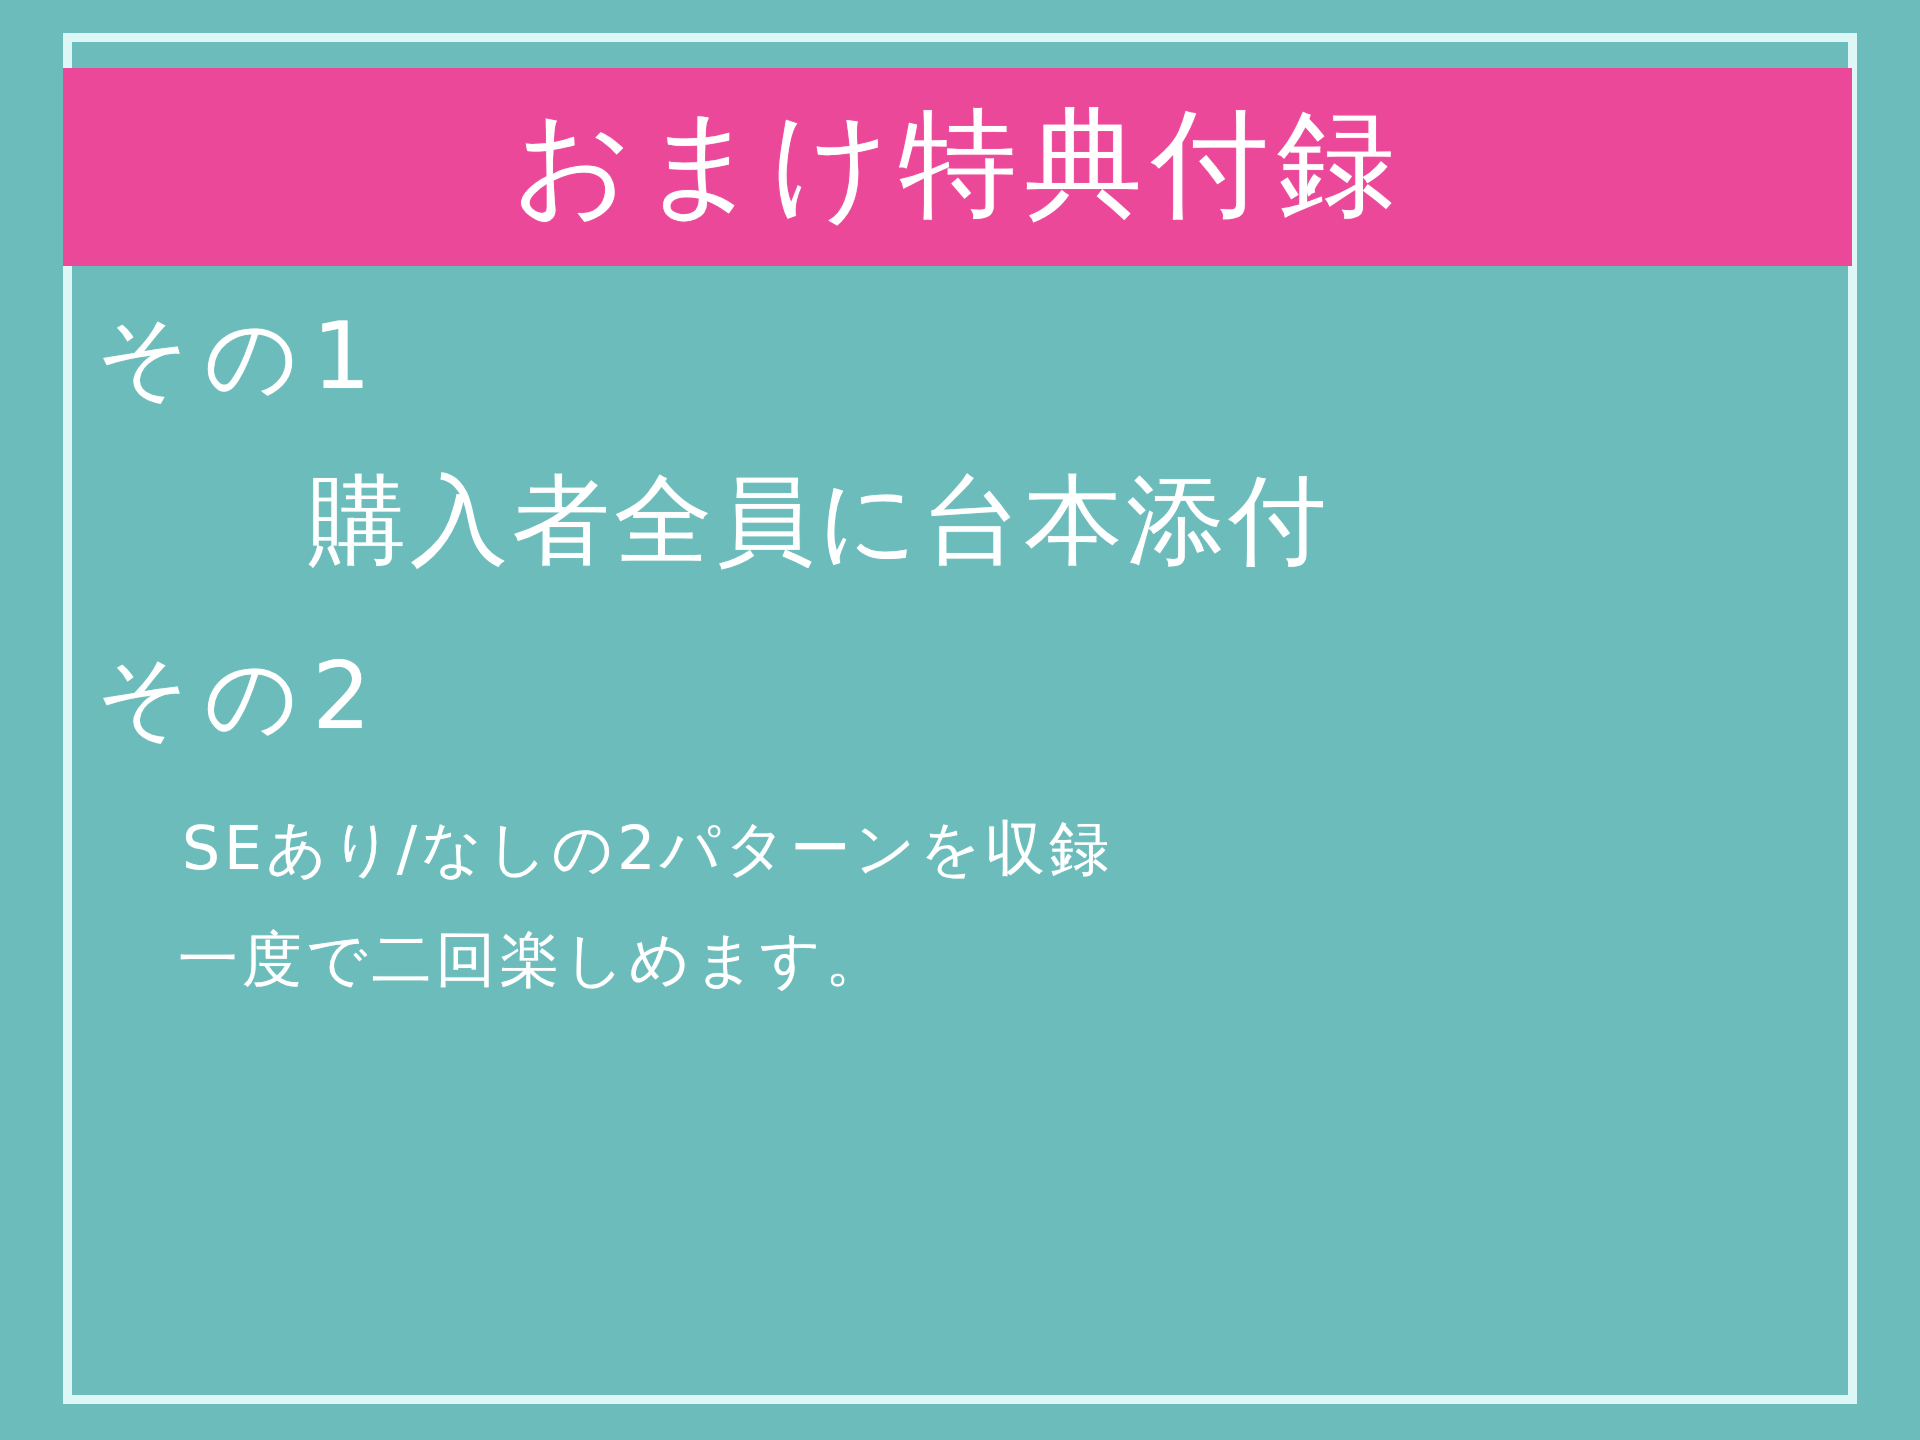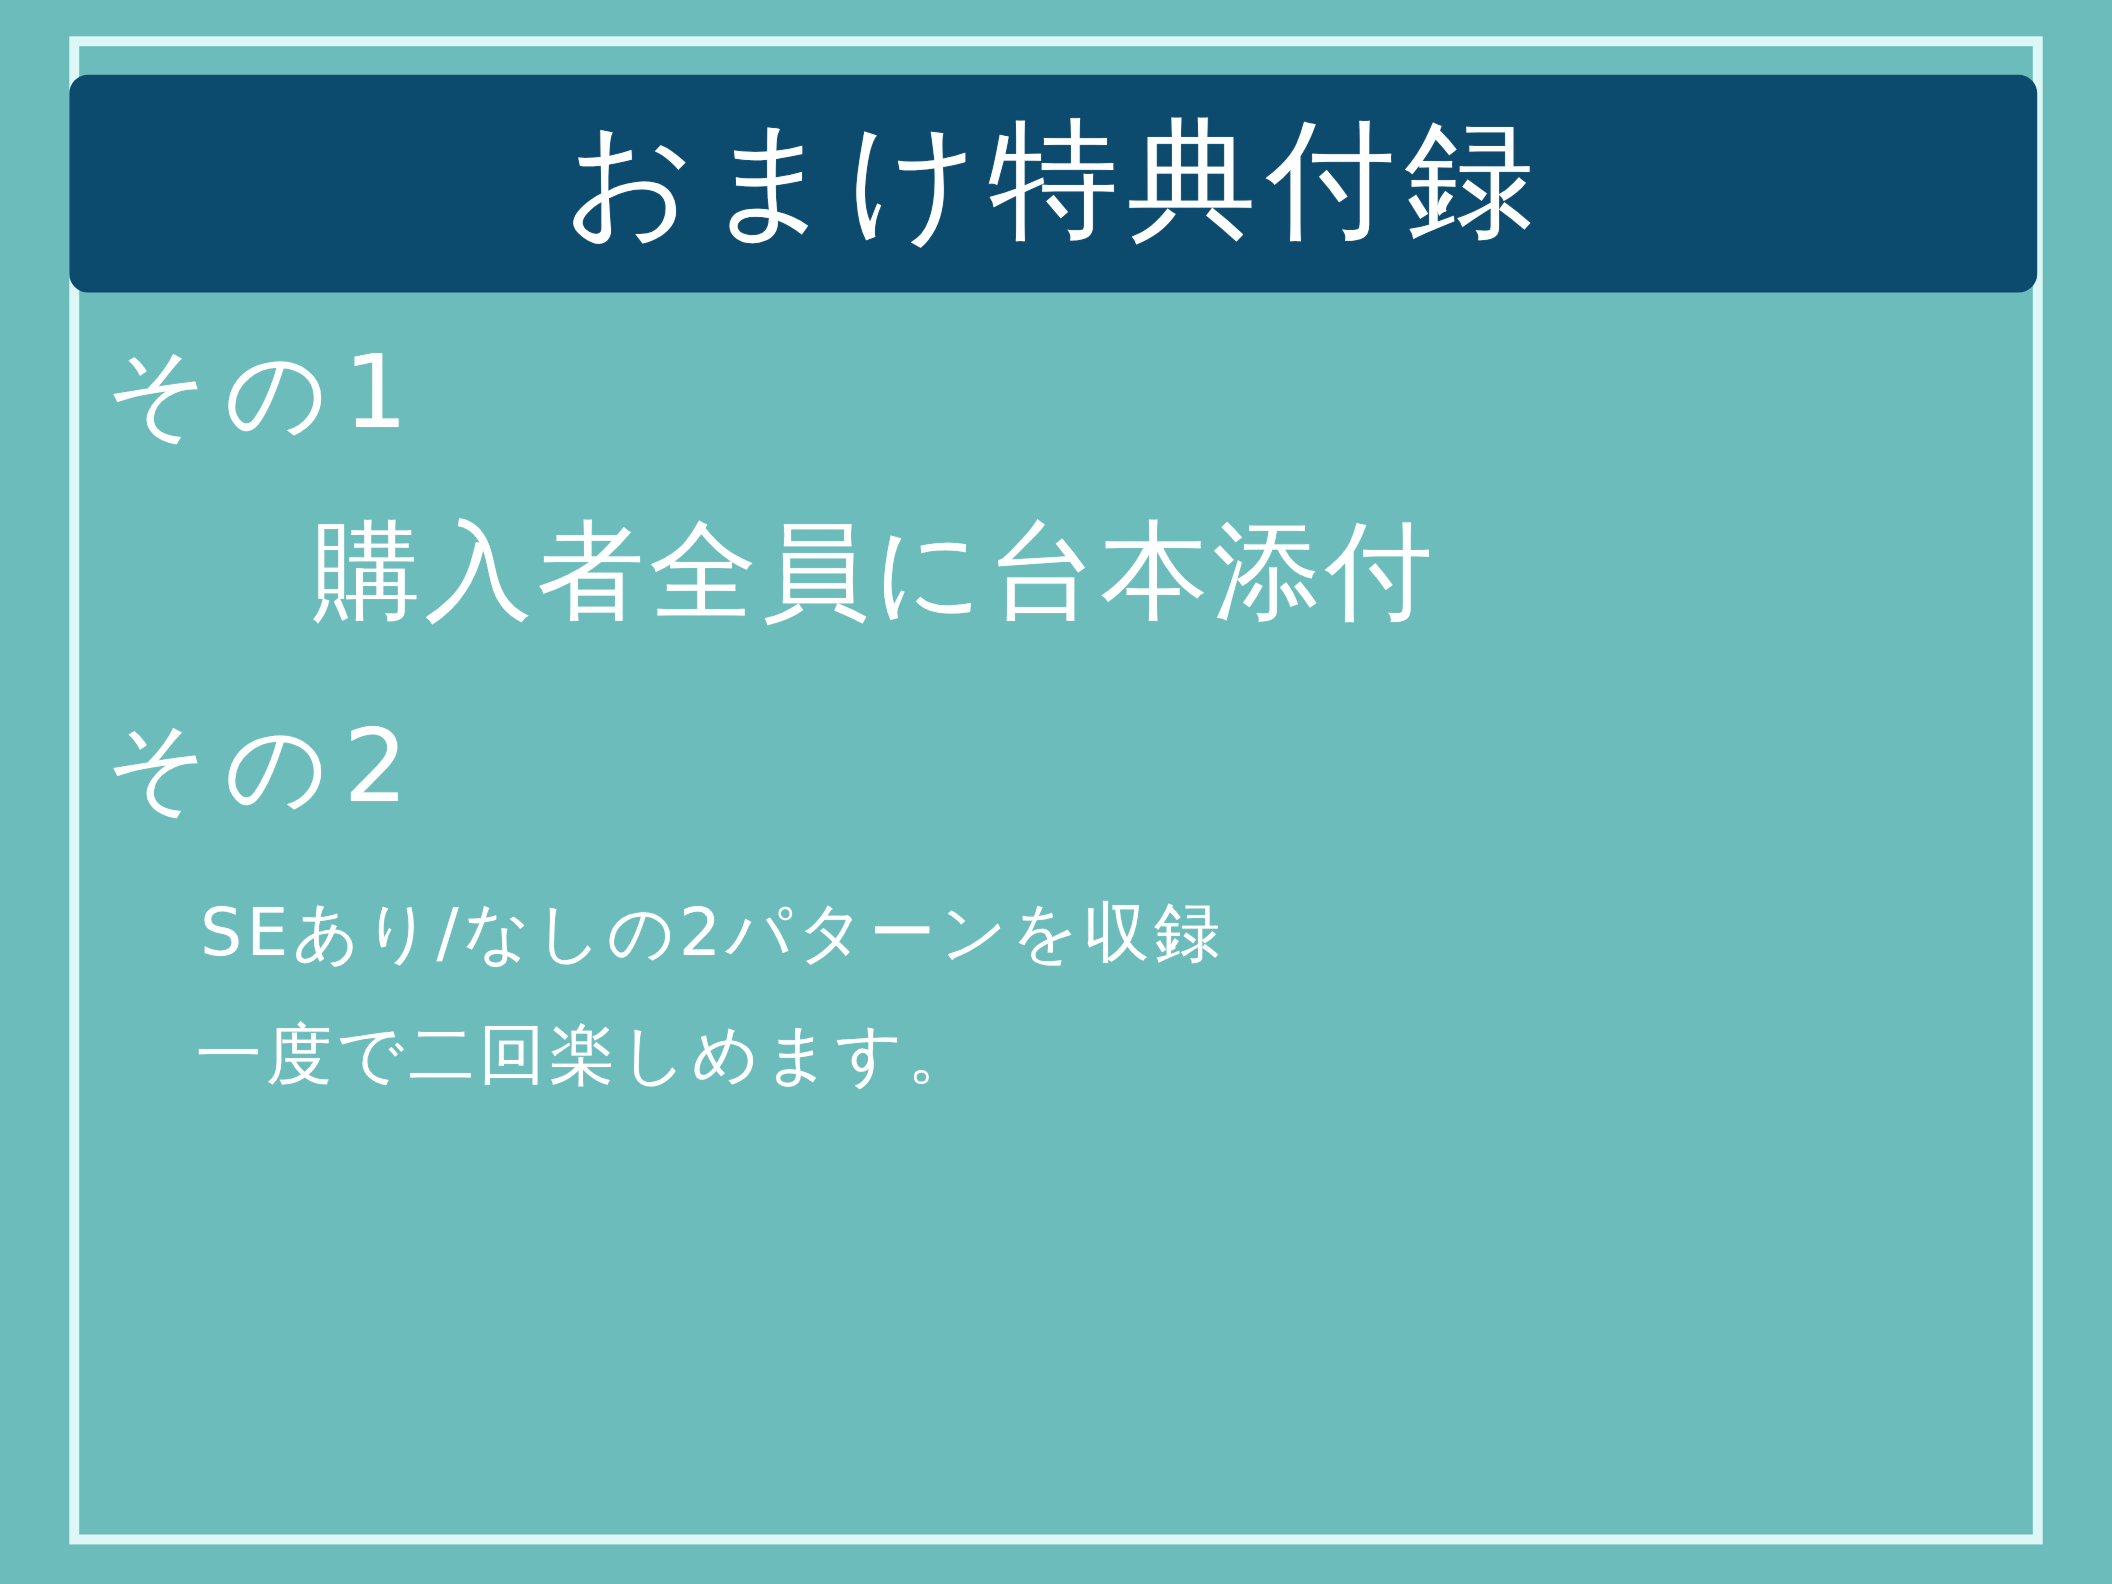--- a/index.html
+++ b/index.html
@@ -26,26 +26,25 @@
     width:1794px; height:1371px;
     border:9px solid #dcf7f5;
     pointer-events:none;
   }
 
   
   .title-band {
     position:absolute;
     left:63px; top:68px;
     width:1789px; height:198px;
-    background:#0c4a6e;
+    background:#ec4899;
     display:flex;
     align-items:center;
     justify-content:center;
     z-index:3;
-    border-radius:17px;
   }
   .title-band .title-text {
     color:#ffffff;
     font-size:118px;
     line-height:1;
     letter-spacing:8px;
     white-space:nowrap;
     font-weight:400;
     text-shadow:0 0 1px rgba(255,255,255,.55);
     transform:translateY(-4px);
@@ -76,21 +75,21 @@
 
   .section-body {
     margin-top:66px;
     font-size:98px;
     line-height:1.06;
     letter-spacing:4px;
     color:#ffffff;
     white-space:nowrap;
     text-shadow:0 0 1px rgba(255,255,255,.5);
   }
-  .section-1 .section-body { padding-left:212px; }
+  .section-1 .section-body { padding-left:212px;margin-left:24px; }
 
   .section-2 .section-body {
     margin-top:72px;
     padding-left:110px;
     font-size:60px;
     line-height:1.12;
   }
   .section-2 .section-body .line { display:block; }
   .section-2 .section-body .line-2 { padding-left:-0px; margin-left:-4px;margin-top:44px; }
 </style>

